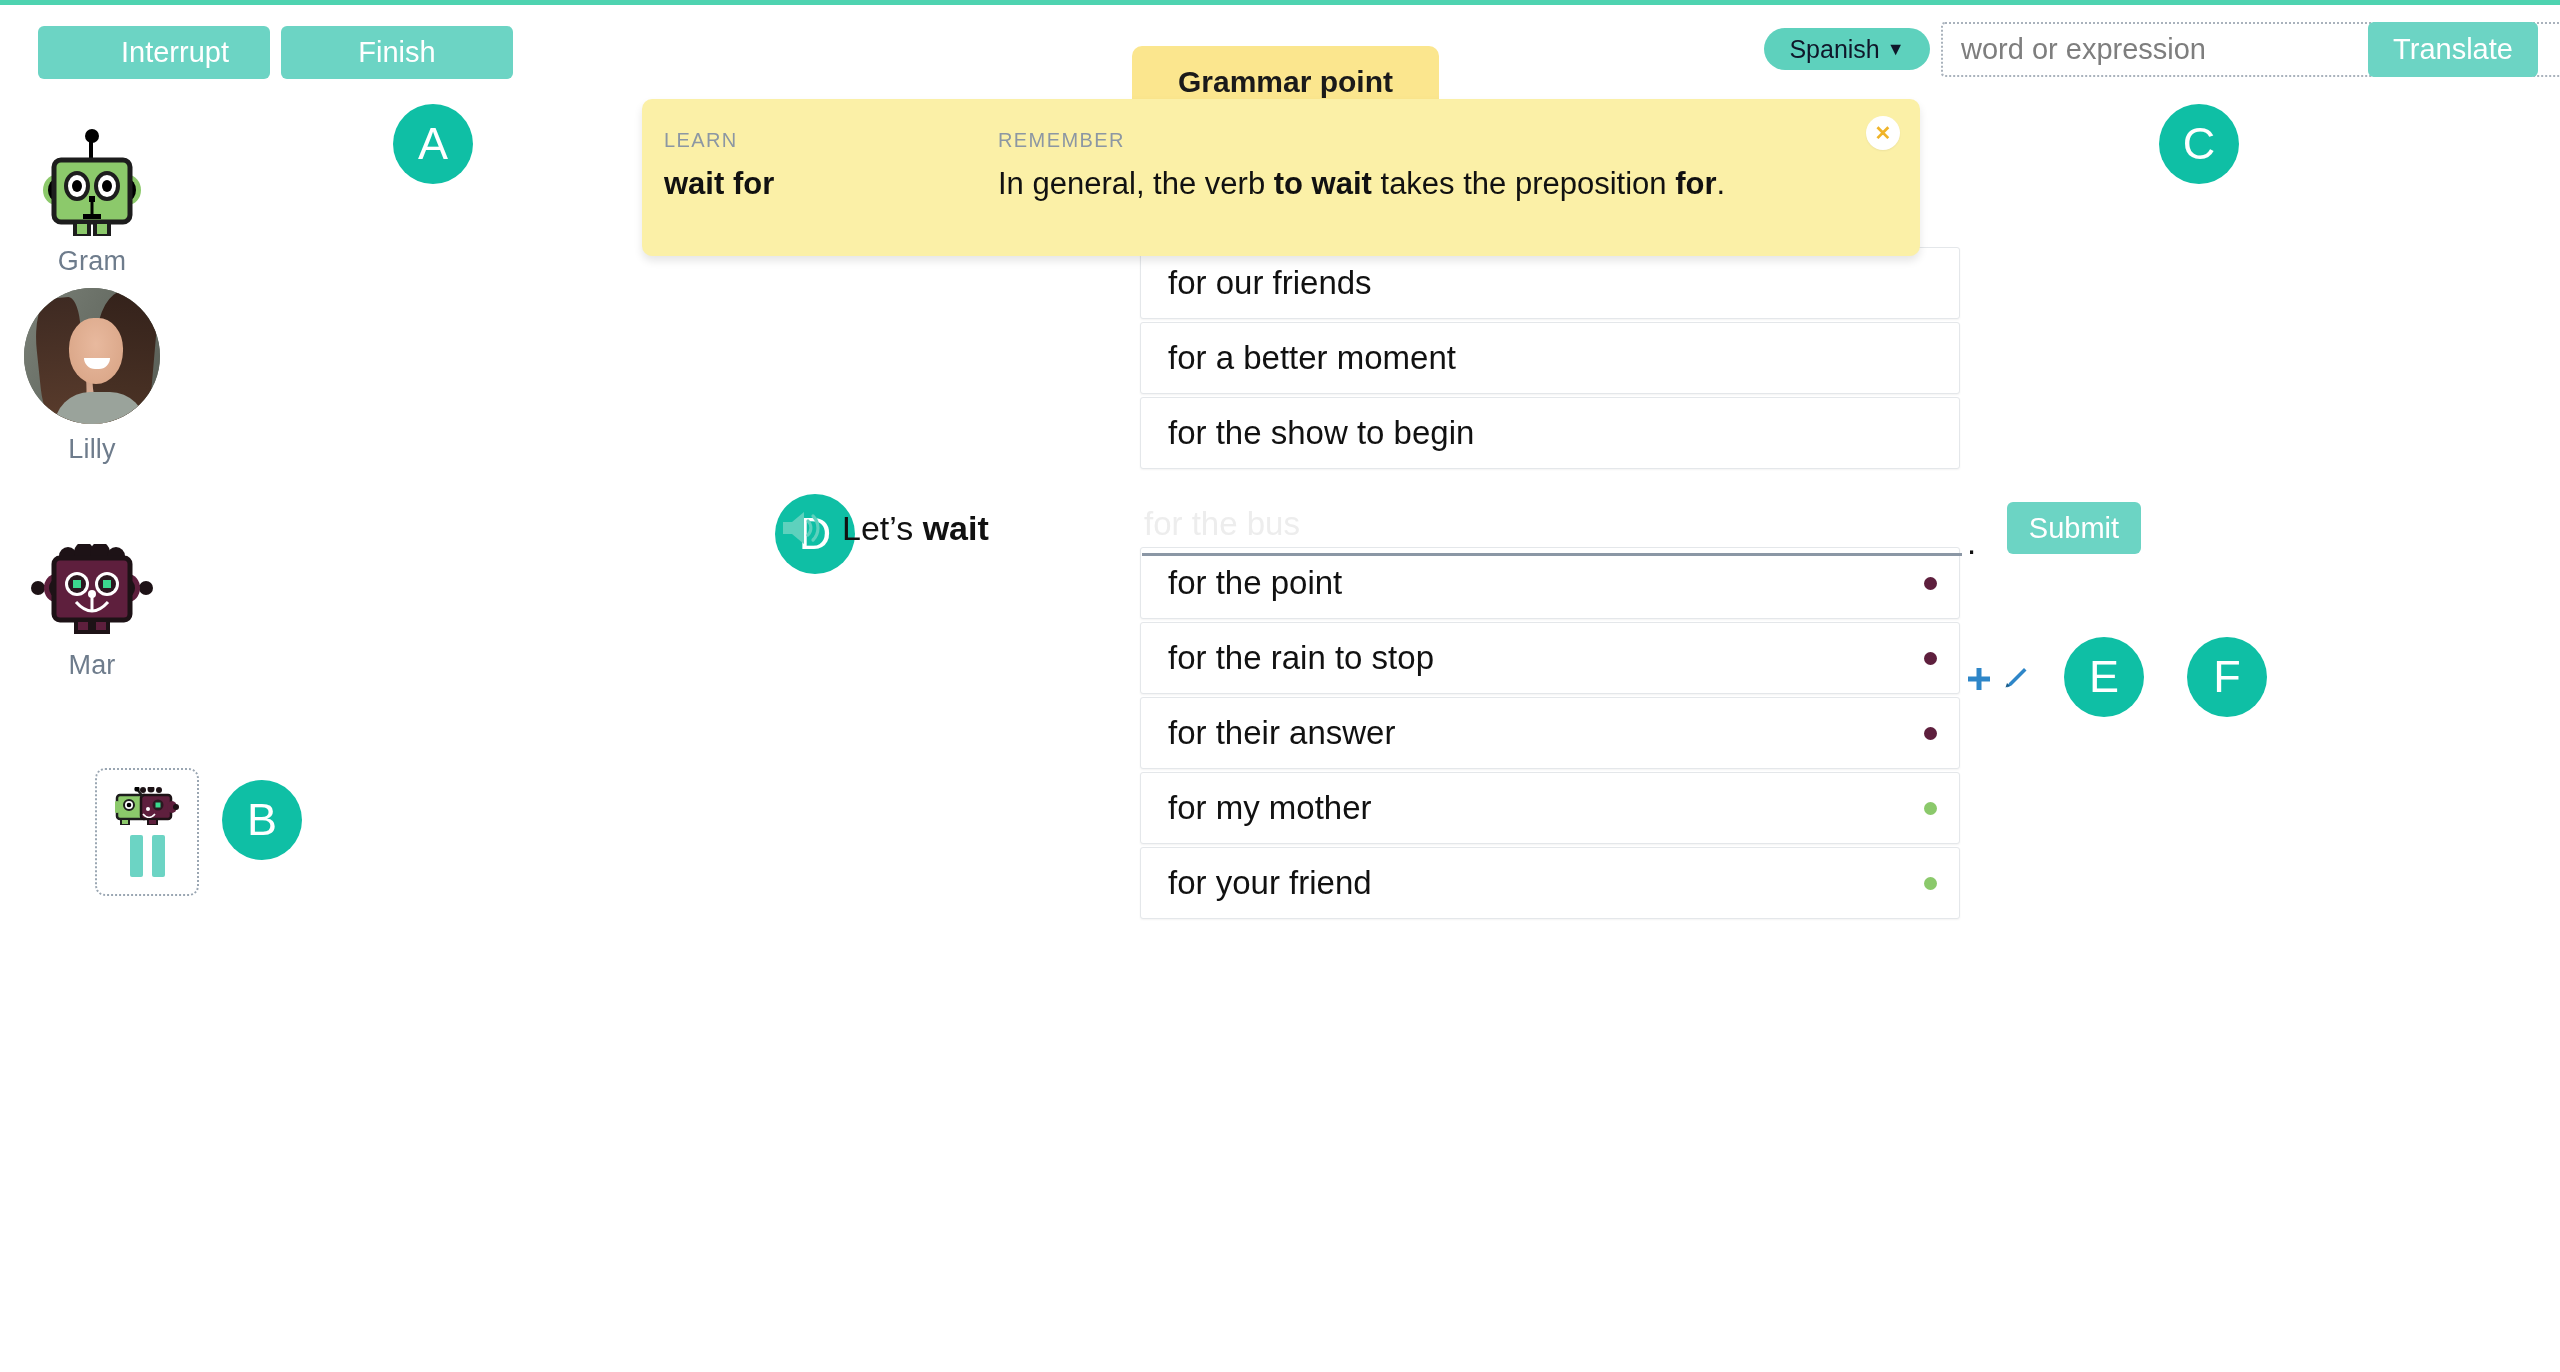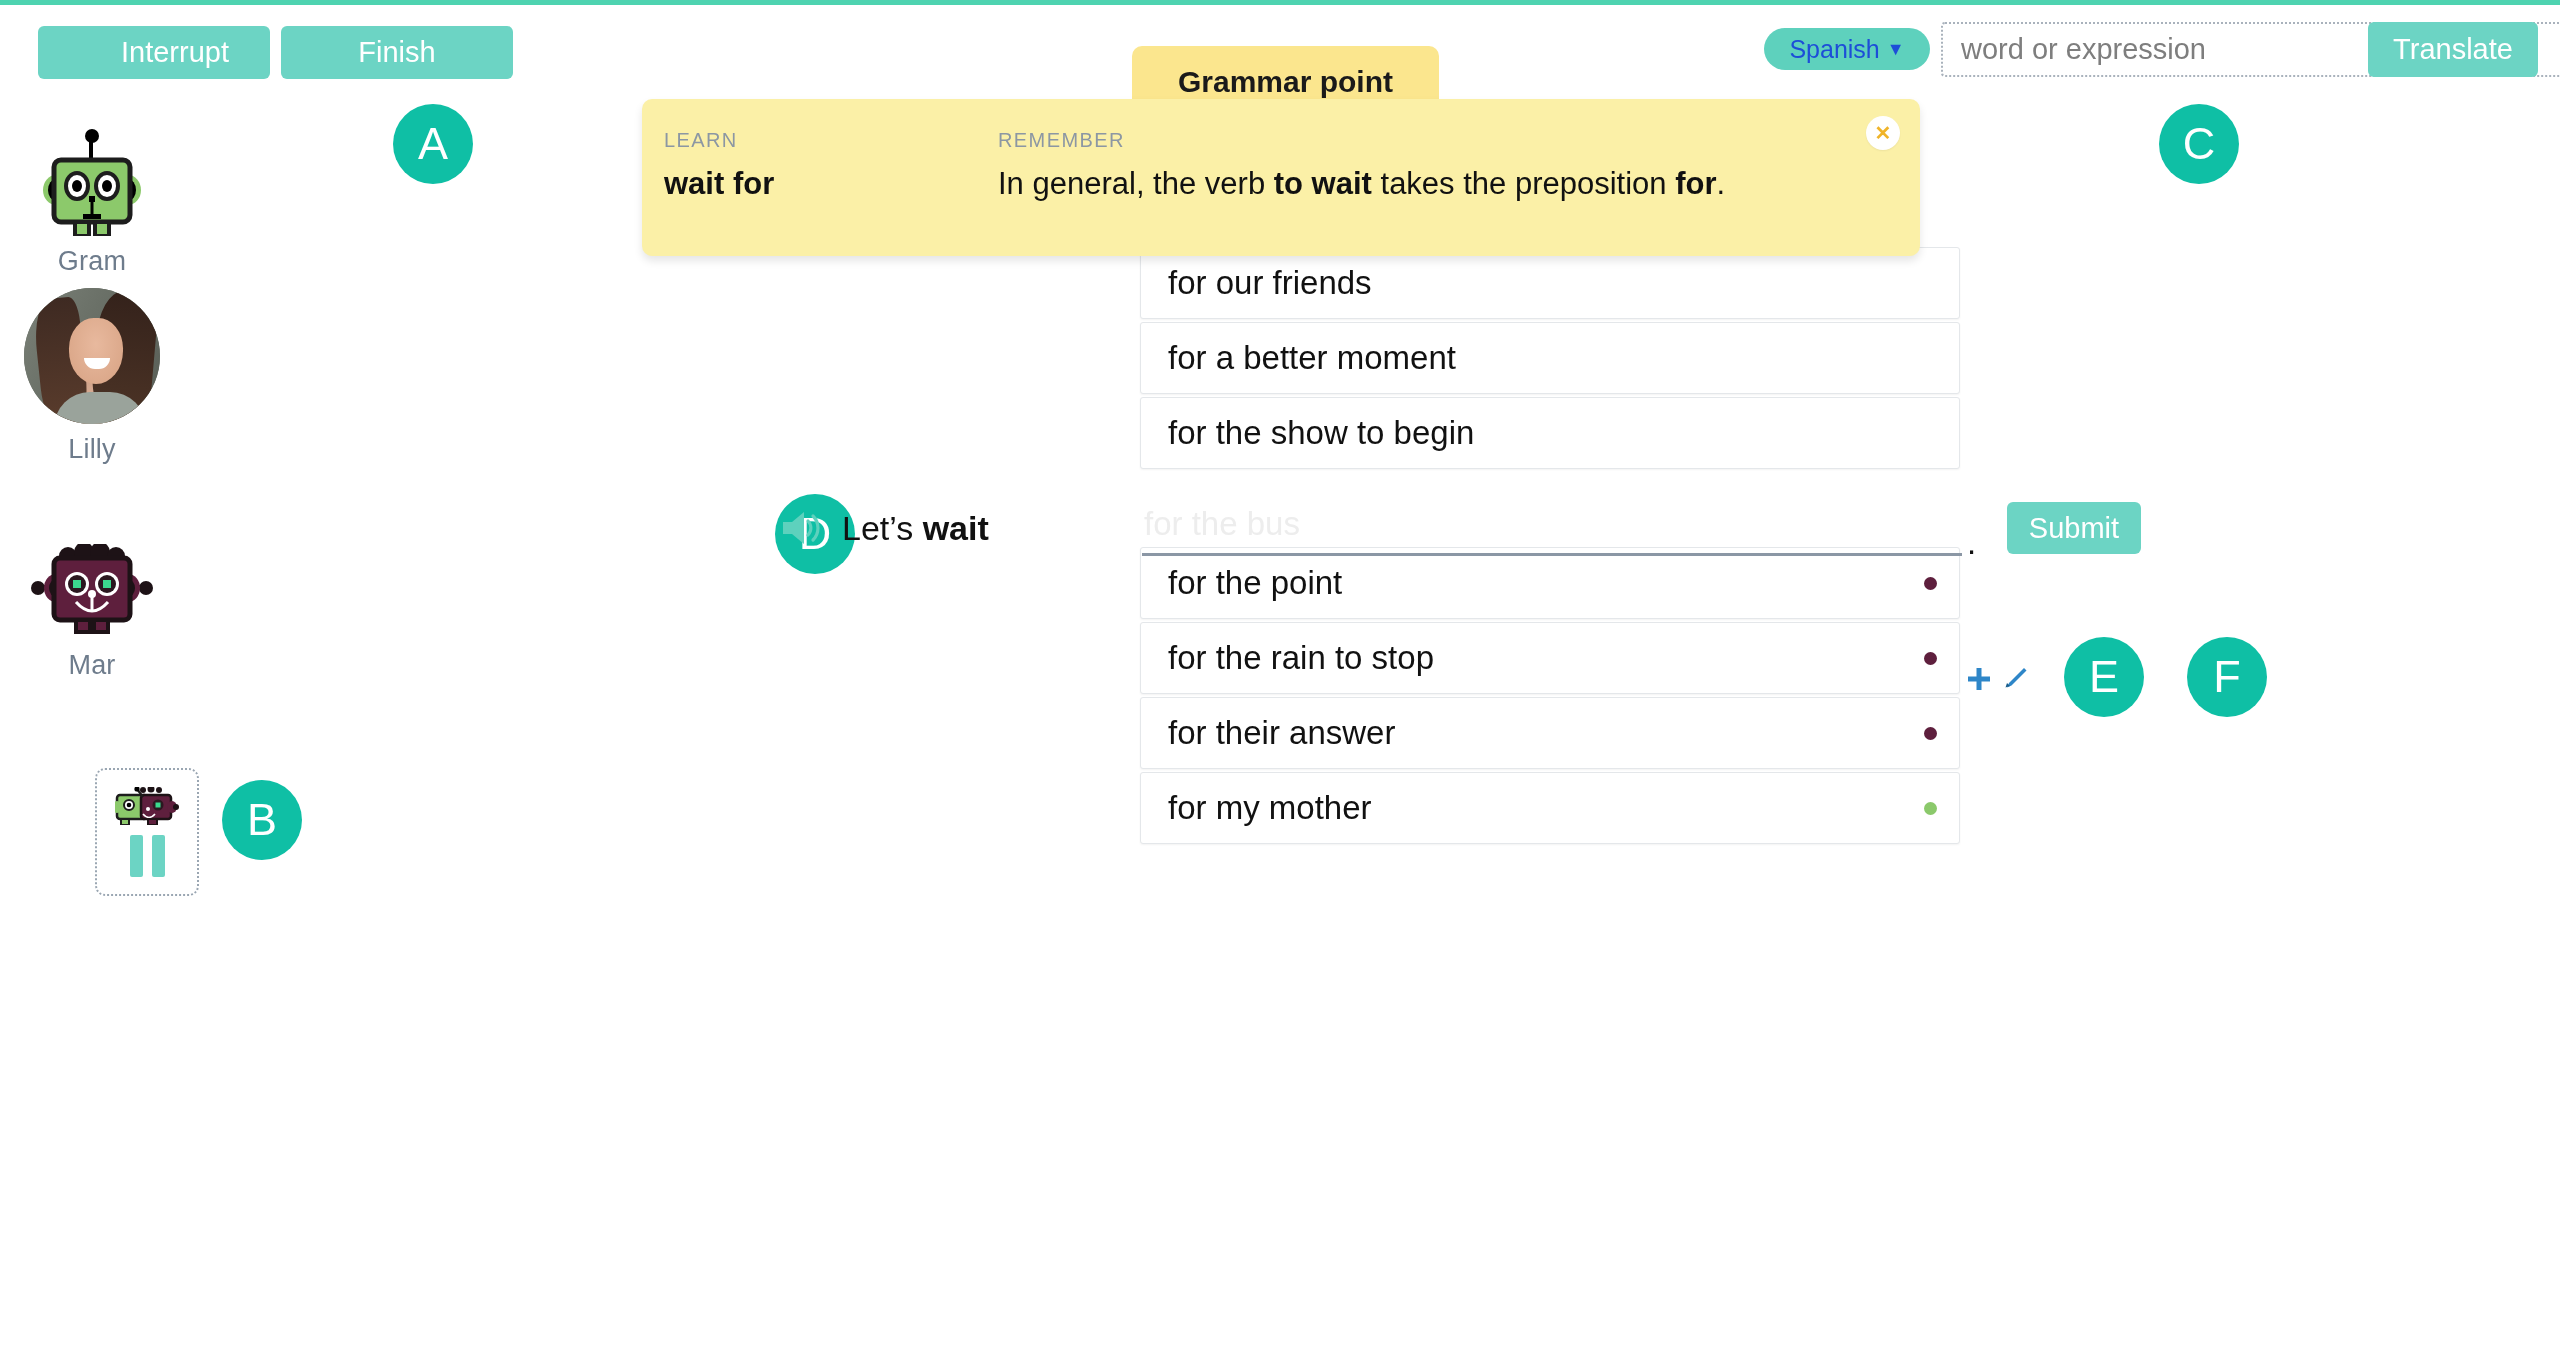--- a/index.html
+++ b/index.html
@@ -108,21 +108,21 @@
     width: 34px; height: 34px; border-radius: 50%;
     background: #ffffff; border: none; cursor: pointer;
     color: #F0B429; font-size: 20px; font-weight: bold; line-height: 1;
     display: flex; align-items: center; justify-content: center;
     box-shadow: 0 1px 2px rgba(0,0,0,.06);
   }
 
   
   #lang-select {
     position: absolute; left: 1764px; top: 28px; width: 166px; height: 42px;
-    background: #5ED1BD; color: #1d4ed8; border: none; border-radius: 21px;
+    background: #5ED1BD; color: #0f172a; border: none; border-radius: 21px;
     font-size: 25px; cursor: pointer;
     display: flex; align-items: center; justify-content: center; gap: 7px;
   }
   #translate-input {
     position: absolute; left: 1941px; top: 22px; width: 699px; height: 55px;
     border: 2px dotted #A9B2BC; border-radius: 4px;
     background: #fff; padding: 0 18px; font-size: 29px; color: #7E7E7E;
     font-family: "Liberation Sans", sans-serif; outline: none;
   }
   #translate-input::placeholder { color: #7E7E7E; opacity: 1; }
@@ -317,20 +317,24 @@
         <span class="dot" style="background: rgb(94, 31, 61);"></span>
       </div>
       <div class="sugg">
         <span class="txt">for their answer</span>
         <span class="dot" style="background: rgb(94, 31, 61);"></span>
       </div>
       <div class="sugg">
         <span class="txt">for my mother</span>
         <span class="dot" style="background: rgb(139, 201, 107);"></span>
       </div>
+      <div class="sugg">
+        <span class="txt">for your friend</span>
+        <span class="dot" style="background: rgb(139, 201, 107);"></span>
+      </div>
     </div>
 
   <div id="answer-row">
     <button id="speaker-btn">
       <svg width="44" height="38" viewBox="0 0 44 38">
         <path d="M3 13 h9 L24 3 v32 L12 25 H3 Z" fill="#5ED1BD"></path>
         <path d="M28 12 a10 10 0 0 1 0 14" fill="none" stroke="#5ED1BD" stroke-width="3.2" stroke-linecap="round"></path>
         <path d="M33 7 a17 17 0 0 1 0 24" fill="none" stroke="#5ED1BD" stroke-width="3.2" stroke-linecap="round"></path>
       </svg>
     </button>

